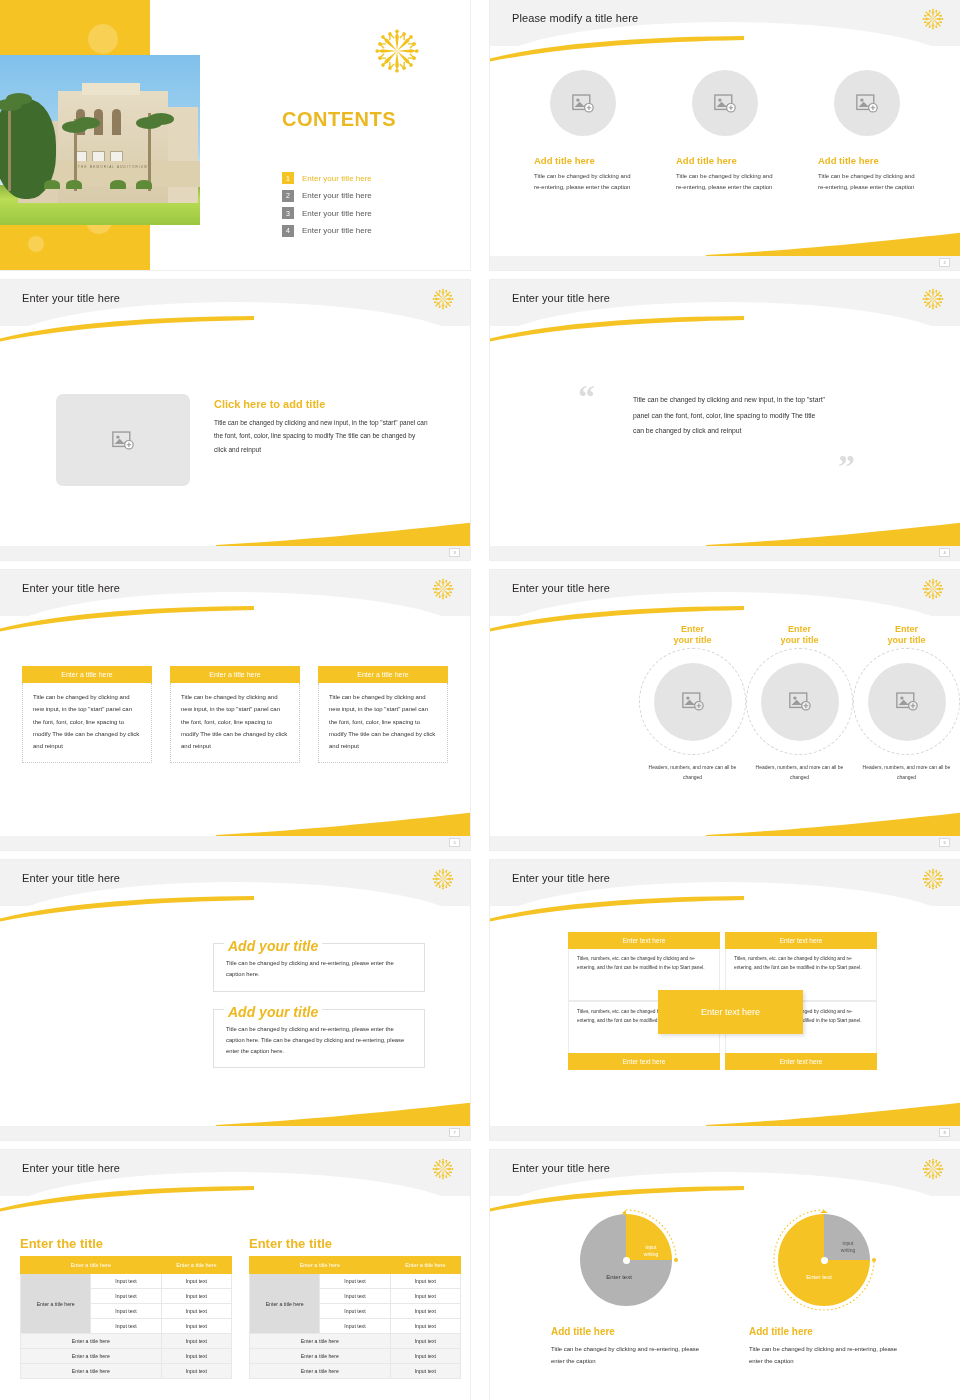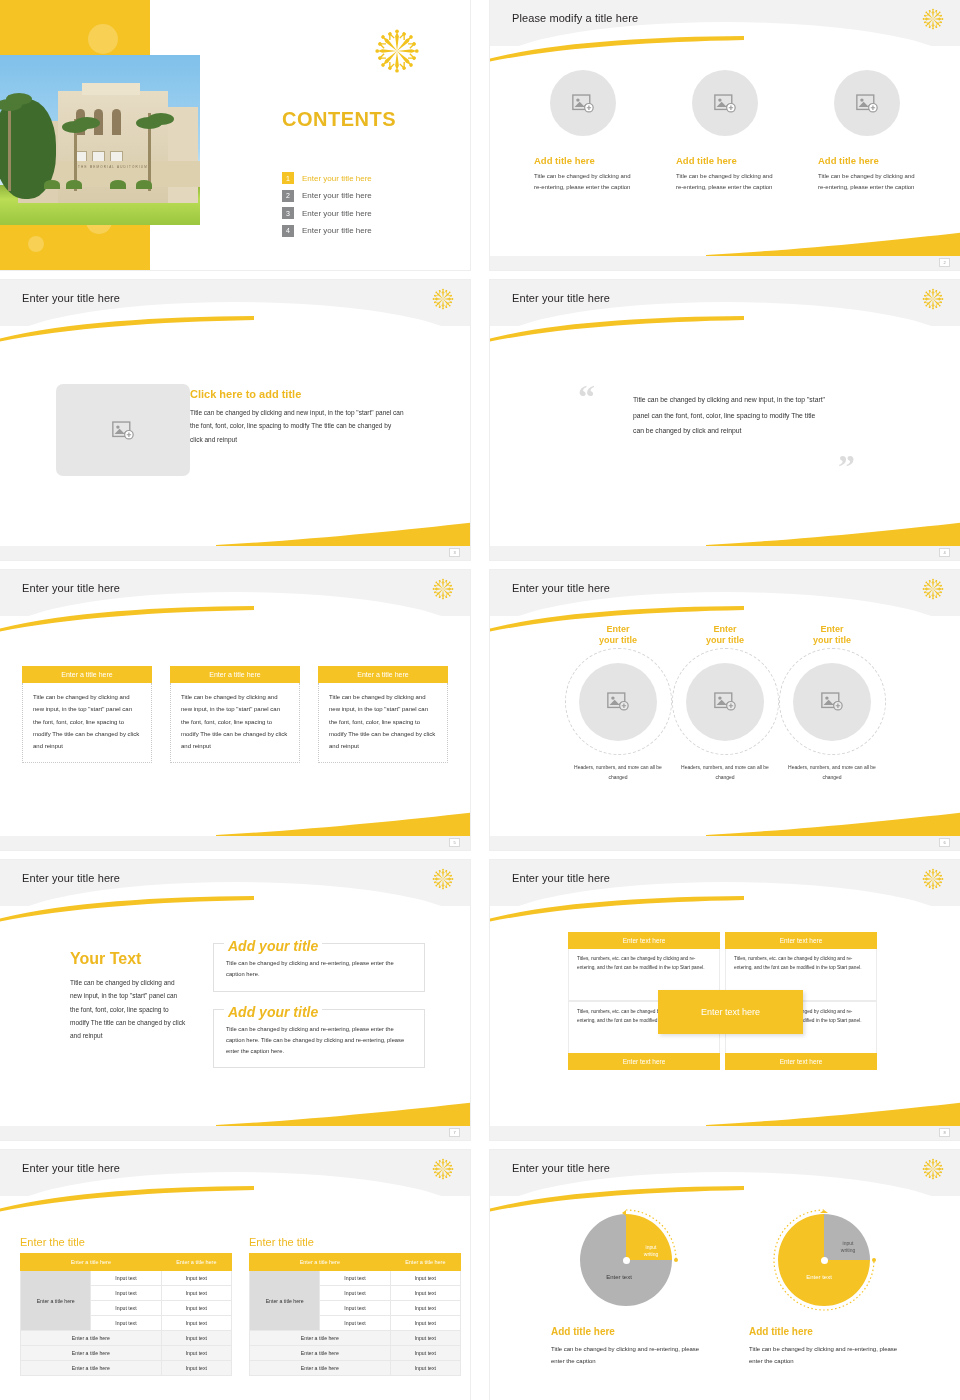--- a/index.html
+++ b/index.html
@@ -88,21 +88,21 @@
   
   .s2 .circ-row { position:absolute; left:0; top:70px; width:100%;
     display:flex; justify-content:center; gap:44px; }
   .s2 .col { width:98px; }
   .s2 .circle { width:66px; height:66px; border-radius:50%; background:#e4e4e4;
     display:flex; align-items:center; justify-content:center; margin:0 auto; }
   .s2 .c-title { margin-top:19px; font-size:9.5px; font-weight:bold; color:#eeb820; }
   .s2 .c-body { margin-top:5px; font-size:6px; color:#404040; line-height:1.75; }
 
   
-  .s3 .wrap { position:absolute; left:56px; top:104px; display:flex; }
+  .s3 .wrap { position:absolute; left:56px; top:114px; display:flex; gap:24px; }
   .s3 .imgbox { width:134px; height:92px; background:#e6e6e6; border-radius:7px;
     display:flex; align-items:center; justify-content:center; }
   .s3 .txt { width:215px; padding-top:4px; }
   .s3 .t-title { font-size:11px; font-weight:bold; color:#eeb820; }
   .s3 .t-body { margin-top:6px; font-size:6.5px; color:#333; line-height:2.05; }
 
   
   .s4 .q-open { position:absolute; left:88px; top:100px; font-size:34px;
     color:#dcdcdc; font-weight:bold; line-height:1; font-family:"Liberation Serif", serif; }
   .s4 .q-close { position:absolute; left:348px; top:170px; font-size:34px;
@@ -115,21 +115,21 @@
     justify-content:center; gap:18px; }
   .s5 .card { width:130px; }
   .s5 .card-hd { background:#f5c324; color:#ffffff; font-size:7px; text-align:center;
     padding:5px 0; }
   .s5 .card-bd { border-left:1px dotted #c9c9c9; border-right:1px dotted #c9c9c9;
     border-bottom:1px dotted #c9c9c9; padding:8px 10px 10px; font-size:6px;
     color:#333; line-height:2.05; }
 
   
   .s6 .grp { position:absolute; left:0; top:78px; width:100%; display:flex;
-    justify-content:center; }
+    justify-content:flex-end; }
   .s6 .unit { width:107px; position:relative; text-align:center; }
   .s6 .ring { width:107px; height:107px; border-radius:50%;
     border:1px dashed #d5d5d5; display:flex; align-items:center; justify-content:center;
     margin:0 auto; }
   .s6 .inner { width:78px; height:78px; border-radius:50%; background:#e4e4e4;
     display:flex; align-items:center; justify-content:center; }
   .s6 .u-title { position:absolute; left:0; top:-24px; width:100%; font-size:9px;
     font-weight:bold; color:#eeb820; line-height:1.25; z-index:3; }
   .s6 .u-cap { margin-top:8px; font-size:5px; color:#404040; line-height:1.9; }
 
@@ -154,21 +154,21 @@
     font-size:4.8px; color:#333; line-height:1.8; padding:6px 8px; height:52px; }
   .s8 .body.b { border-top:1px solid #ececec; }
   .s8 .body.t { border-bottom:1px solid #ececec; }
   .s8 .center { position:absolute; left:90px; top:58px; width:145px; height:44px;
     background:#f5c324; color:#ffffff; font-size:9px; display:flex;
     align-items:center; justify-content:center; box-shadow:2px 2px 4px rgba(0,0,0,.13); }
 
   
   .s9 .tbls { position:absolute; left:20px; top:86px; display:flex; gap:17px; }
   .s9 .tblwrap { width:212px; }
-  .s9 .t-lbl { font-size:11px; font-weight:normal; color:#eeb820; margin-bottom:5px; }
+  .s9 .t-lbl { font-size:13px; font-weight:bold; color:#eeb820; margin-bottom:5px; }
   .s9 table { border-collapse:collapse; width:100%; table-layout:fixed; }
   .s9 th { background:#f5c324; color:#ffffff; font-size:5.5px; font-weight:normal;
     padding:5px 0; text-align:center; border:1px solid #f5c324; }
   .s9 td { font-size:5.2px; color:#333; text-align:center; padding:4px 0;
     border:1px solid #e8e8e8; }
   .s9 td.merged { background:#dcdcdc; }
   .s9 tr.alt td { background:#f4f4f4; }
 
   
   .s10 .charts { position:absolute; left:0; top:58px; width:100%; display:flex;
@@ -589,24 +589,20 @@
     <div class="swoosh-tl">
       <svg viewBox="0 0 260 26" preserveAspectRatio="none">
           <path d="M0 24 C70 6 160 1 260 0 L260 4 C160 6 72 12 4 26 Z" fill="#f5c324"></path>
         </svg>
     </div>
     <div class="swoosh-br">
       <svg viewBox="0 0 260 26" preserveAspectRatio="none">
           <path d="M260 2 C190 10 90 20 0 25 L0 26 L260 26 Z" fill="#f5c324"></path>
         </svg>
     </div>
-    <div class="left">
-      <div class="bigtext">Your Text</div>
-      <div class="ltext">Title can be changed by clicking and new input, in the top "start" panel can the font, font, color, line spacing to modify The title can be changed by click and reinput</div>
-    </div>
     <div class="right">
       <div class="obox">
         <div class="ttl">Add your title</div>
         <div class="bdy">Title can be changed by clicking and re-entering, please enter the caption here.</div>
       </div>
       <div class="obox">
         <div class="ttl">Add your title</div>
         <div class="bdy">Title can be changed by clicking and re-entering, please enter the caption here. Title can be changed by clicking and re-entering, please enter the caption here.</div>
       </div>
     </div>

